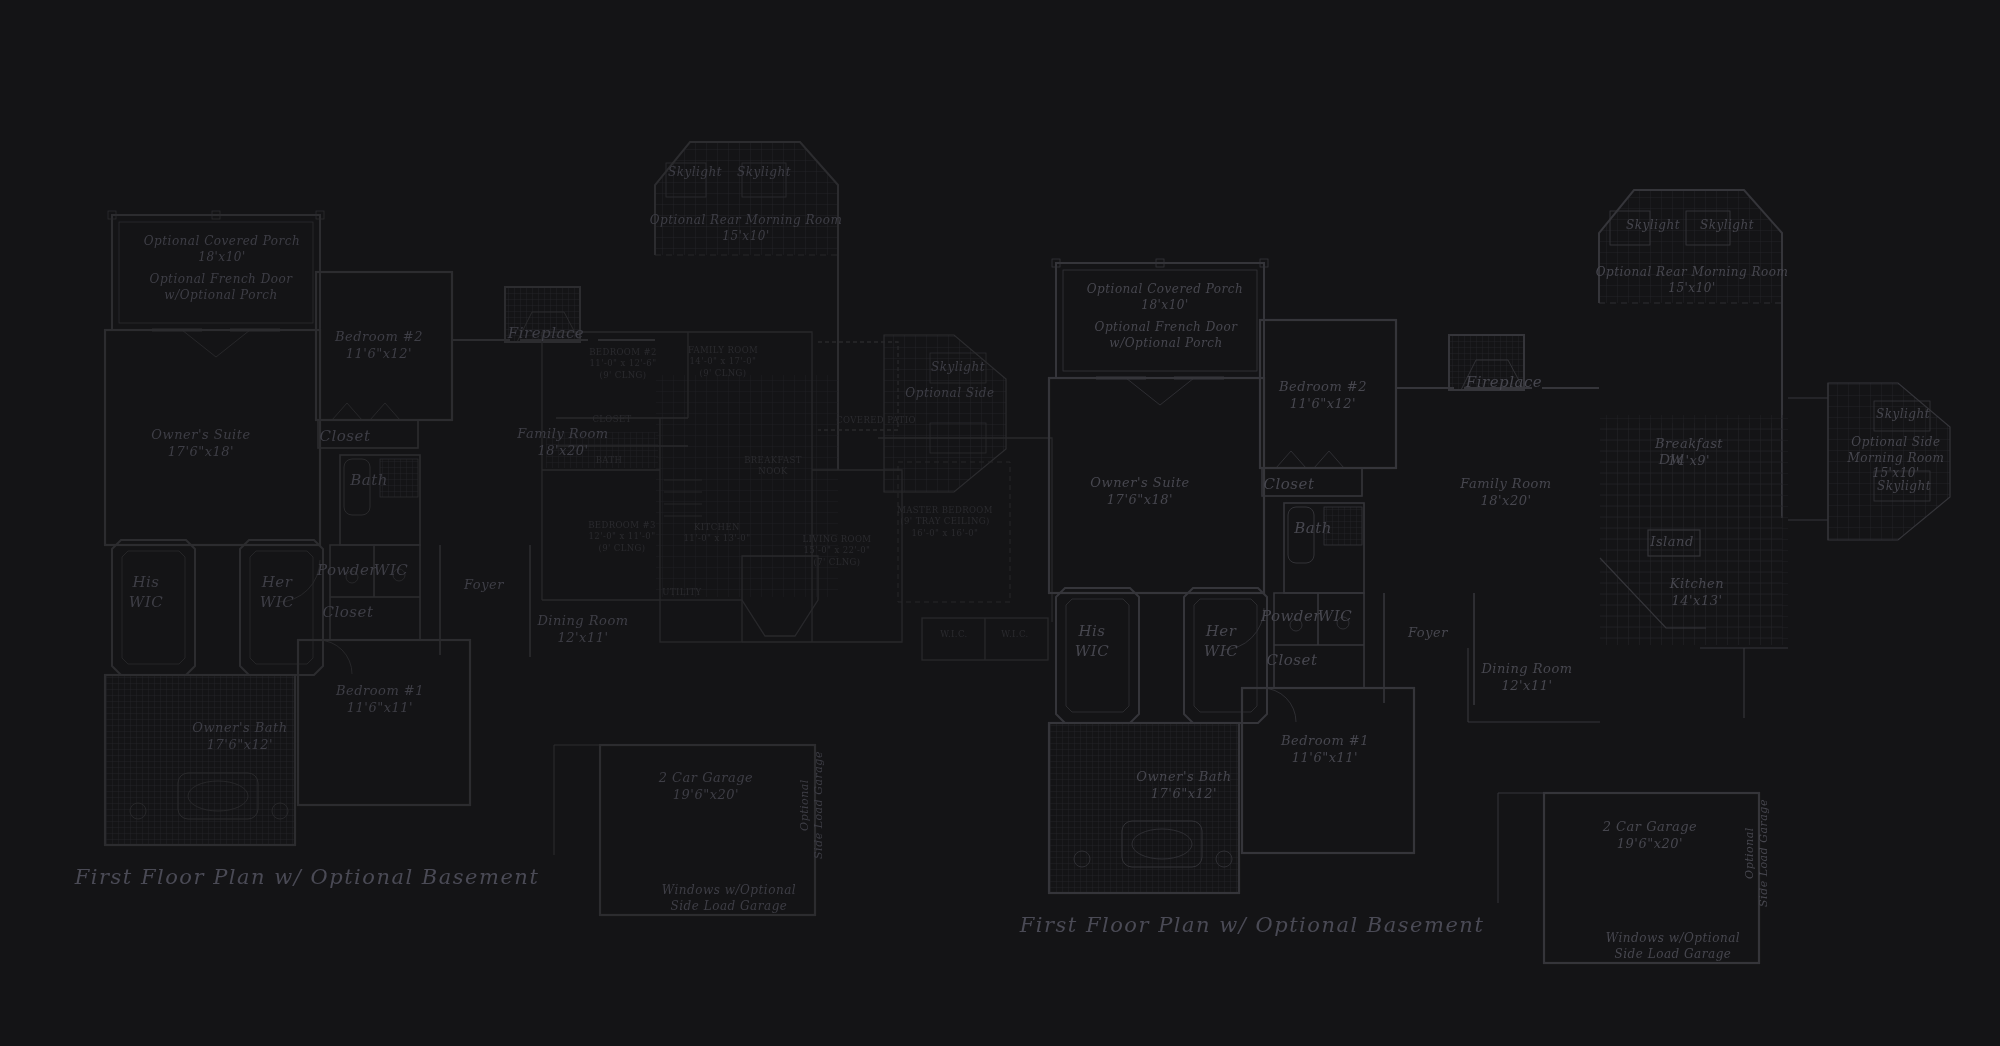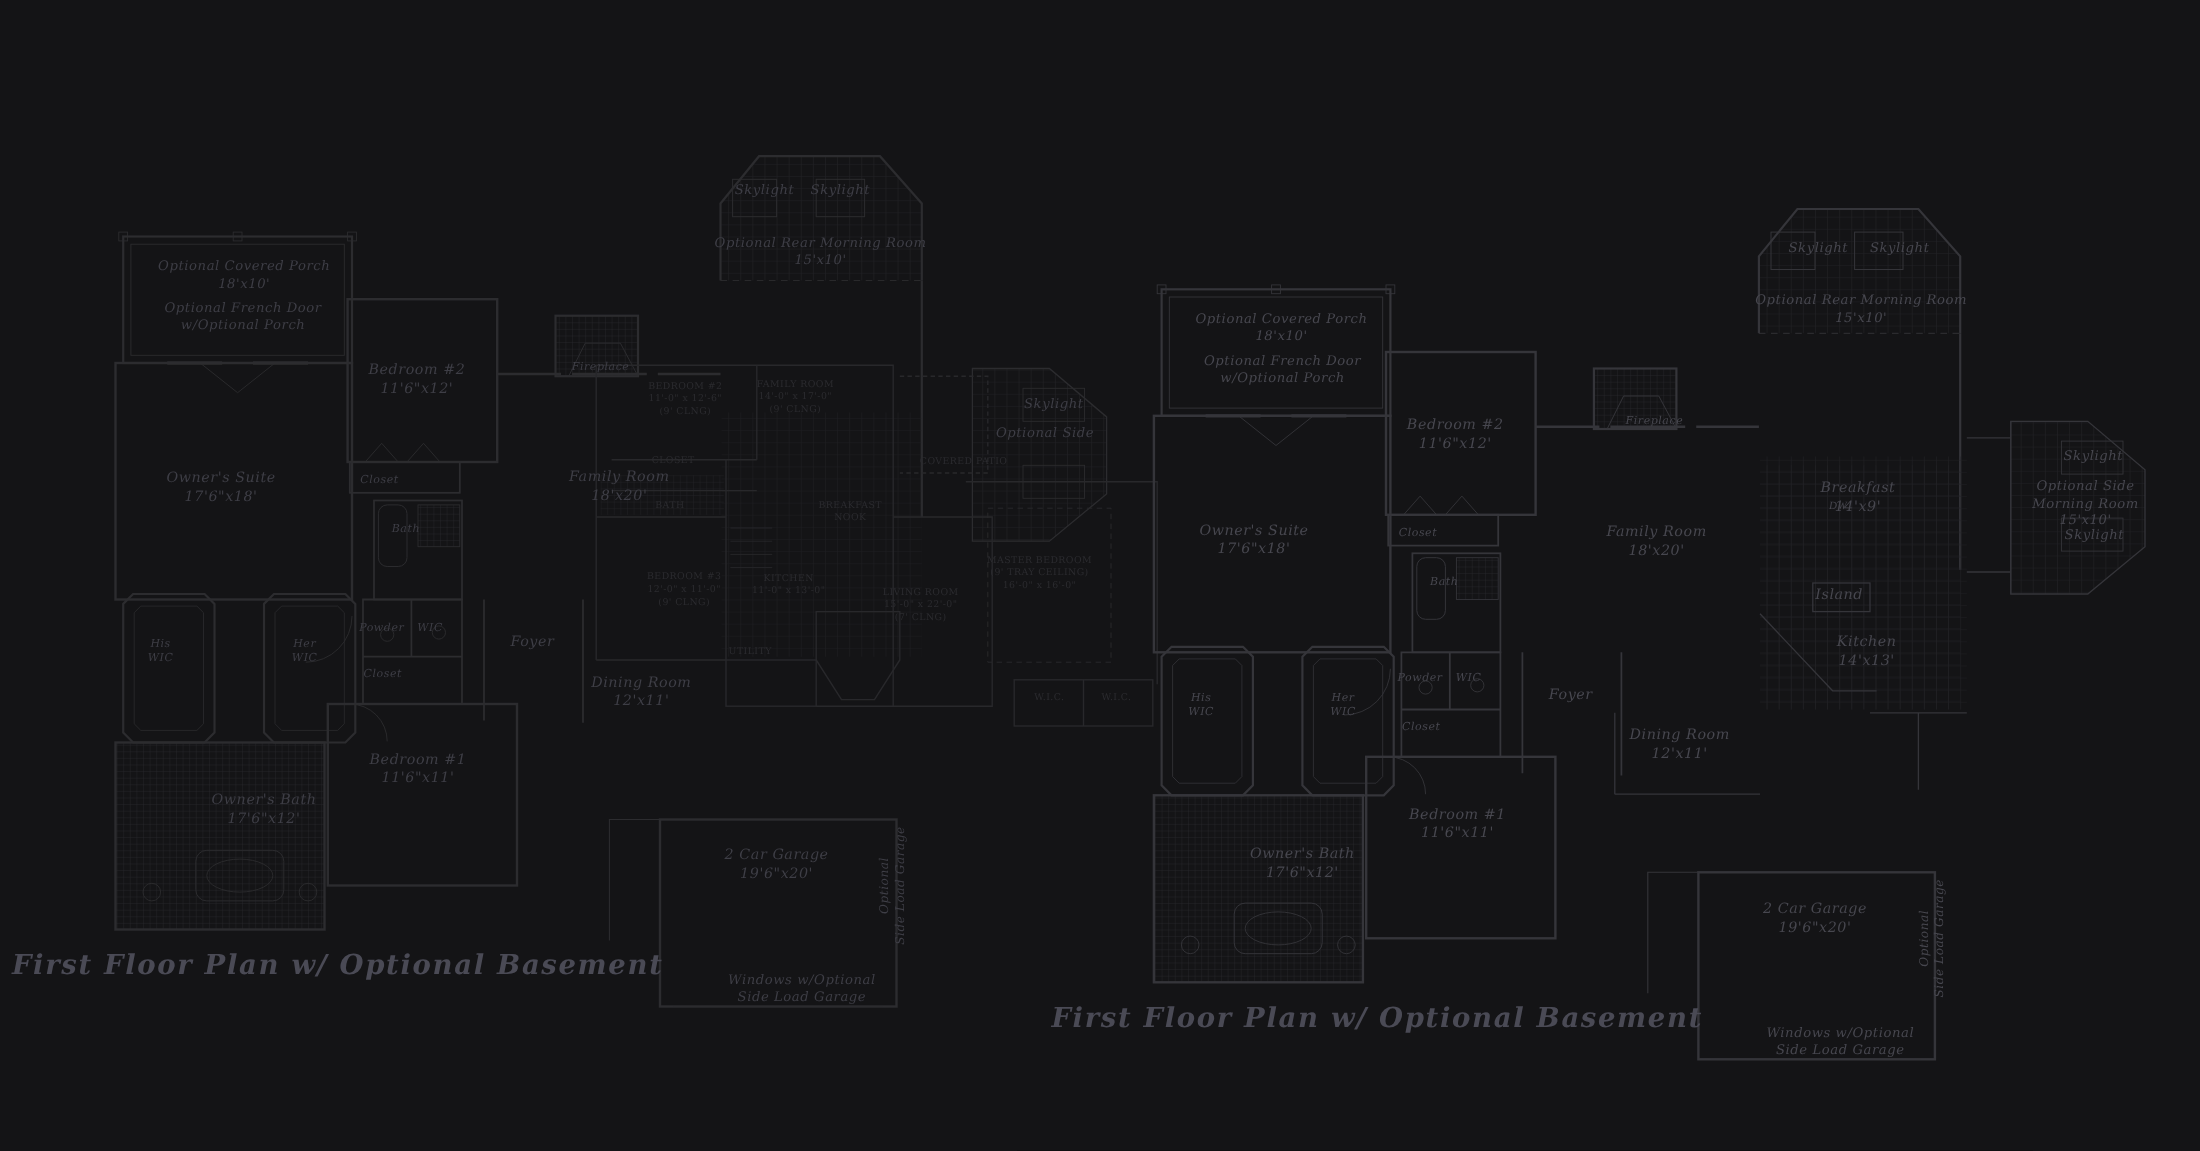--- a/index.html
+++ b/index.html
@@ -13,24 +13,24 @@
   .lbl {
     position:absolute; transform:translate(-50%,-50%);
     font-family:"DejaVu Serif", serif; font-style:italic;
     text-align:center; white-space:pre-line; line-height:1.3;
     letter-spacing:.5px; pointer-events:none;
   }
   .tone-left  { color:var(--textL,#3e3e46); }
   .tone-right { color:var(--textR,#47474f); }
   .tone-overlay { color:var(--caps,#2b2b2f); }
   .kind-room  { font-size:13px; }
-  .kind-small { font-size:10px;text-align:center; }
+  .kind-small { font-size:15px;text-align:center; }
   .kind-note  { font-size:12px; }
   .kind-caps  { font-style:normal; font-size:8.5px; letter-spacing:.4px; line-height:1.35; }
-  .kind-title { font-size:25px; white-space:nowrap; letter-spacing:1.5px; color:var(--title,#4a4a55);font-weight:bold; }
+  .kind-title { font-size:21px; white-space:nowrap; letter-spacing:1.5px; color:var(--title,#4a4a55); }
   .kind-vert  { font-size:11px; transform:translate(-50%,-50%) rotate(-90deg); }
 </style>
 </head>
 <body>
 
 <div class="stage">
 
   <svg class="plan" width="2000" height="1046" viewBox="0 0 2000 1046" aria-hidden="true">
     <defs>
       <pattern id="grid" width="11" height="11" patternUnits="userSpaceOnUse">

